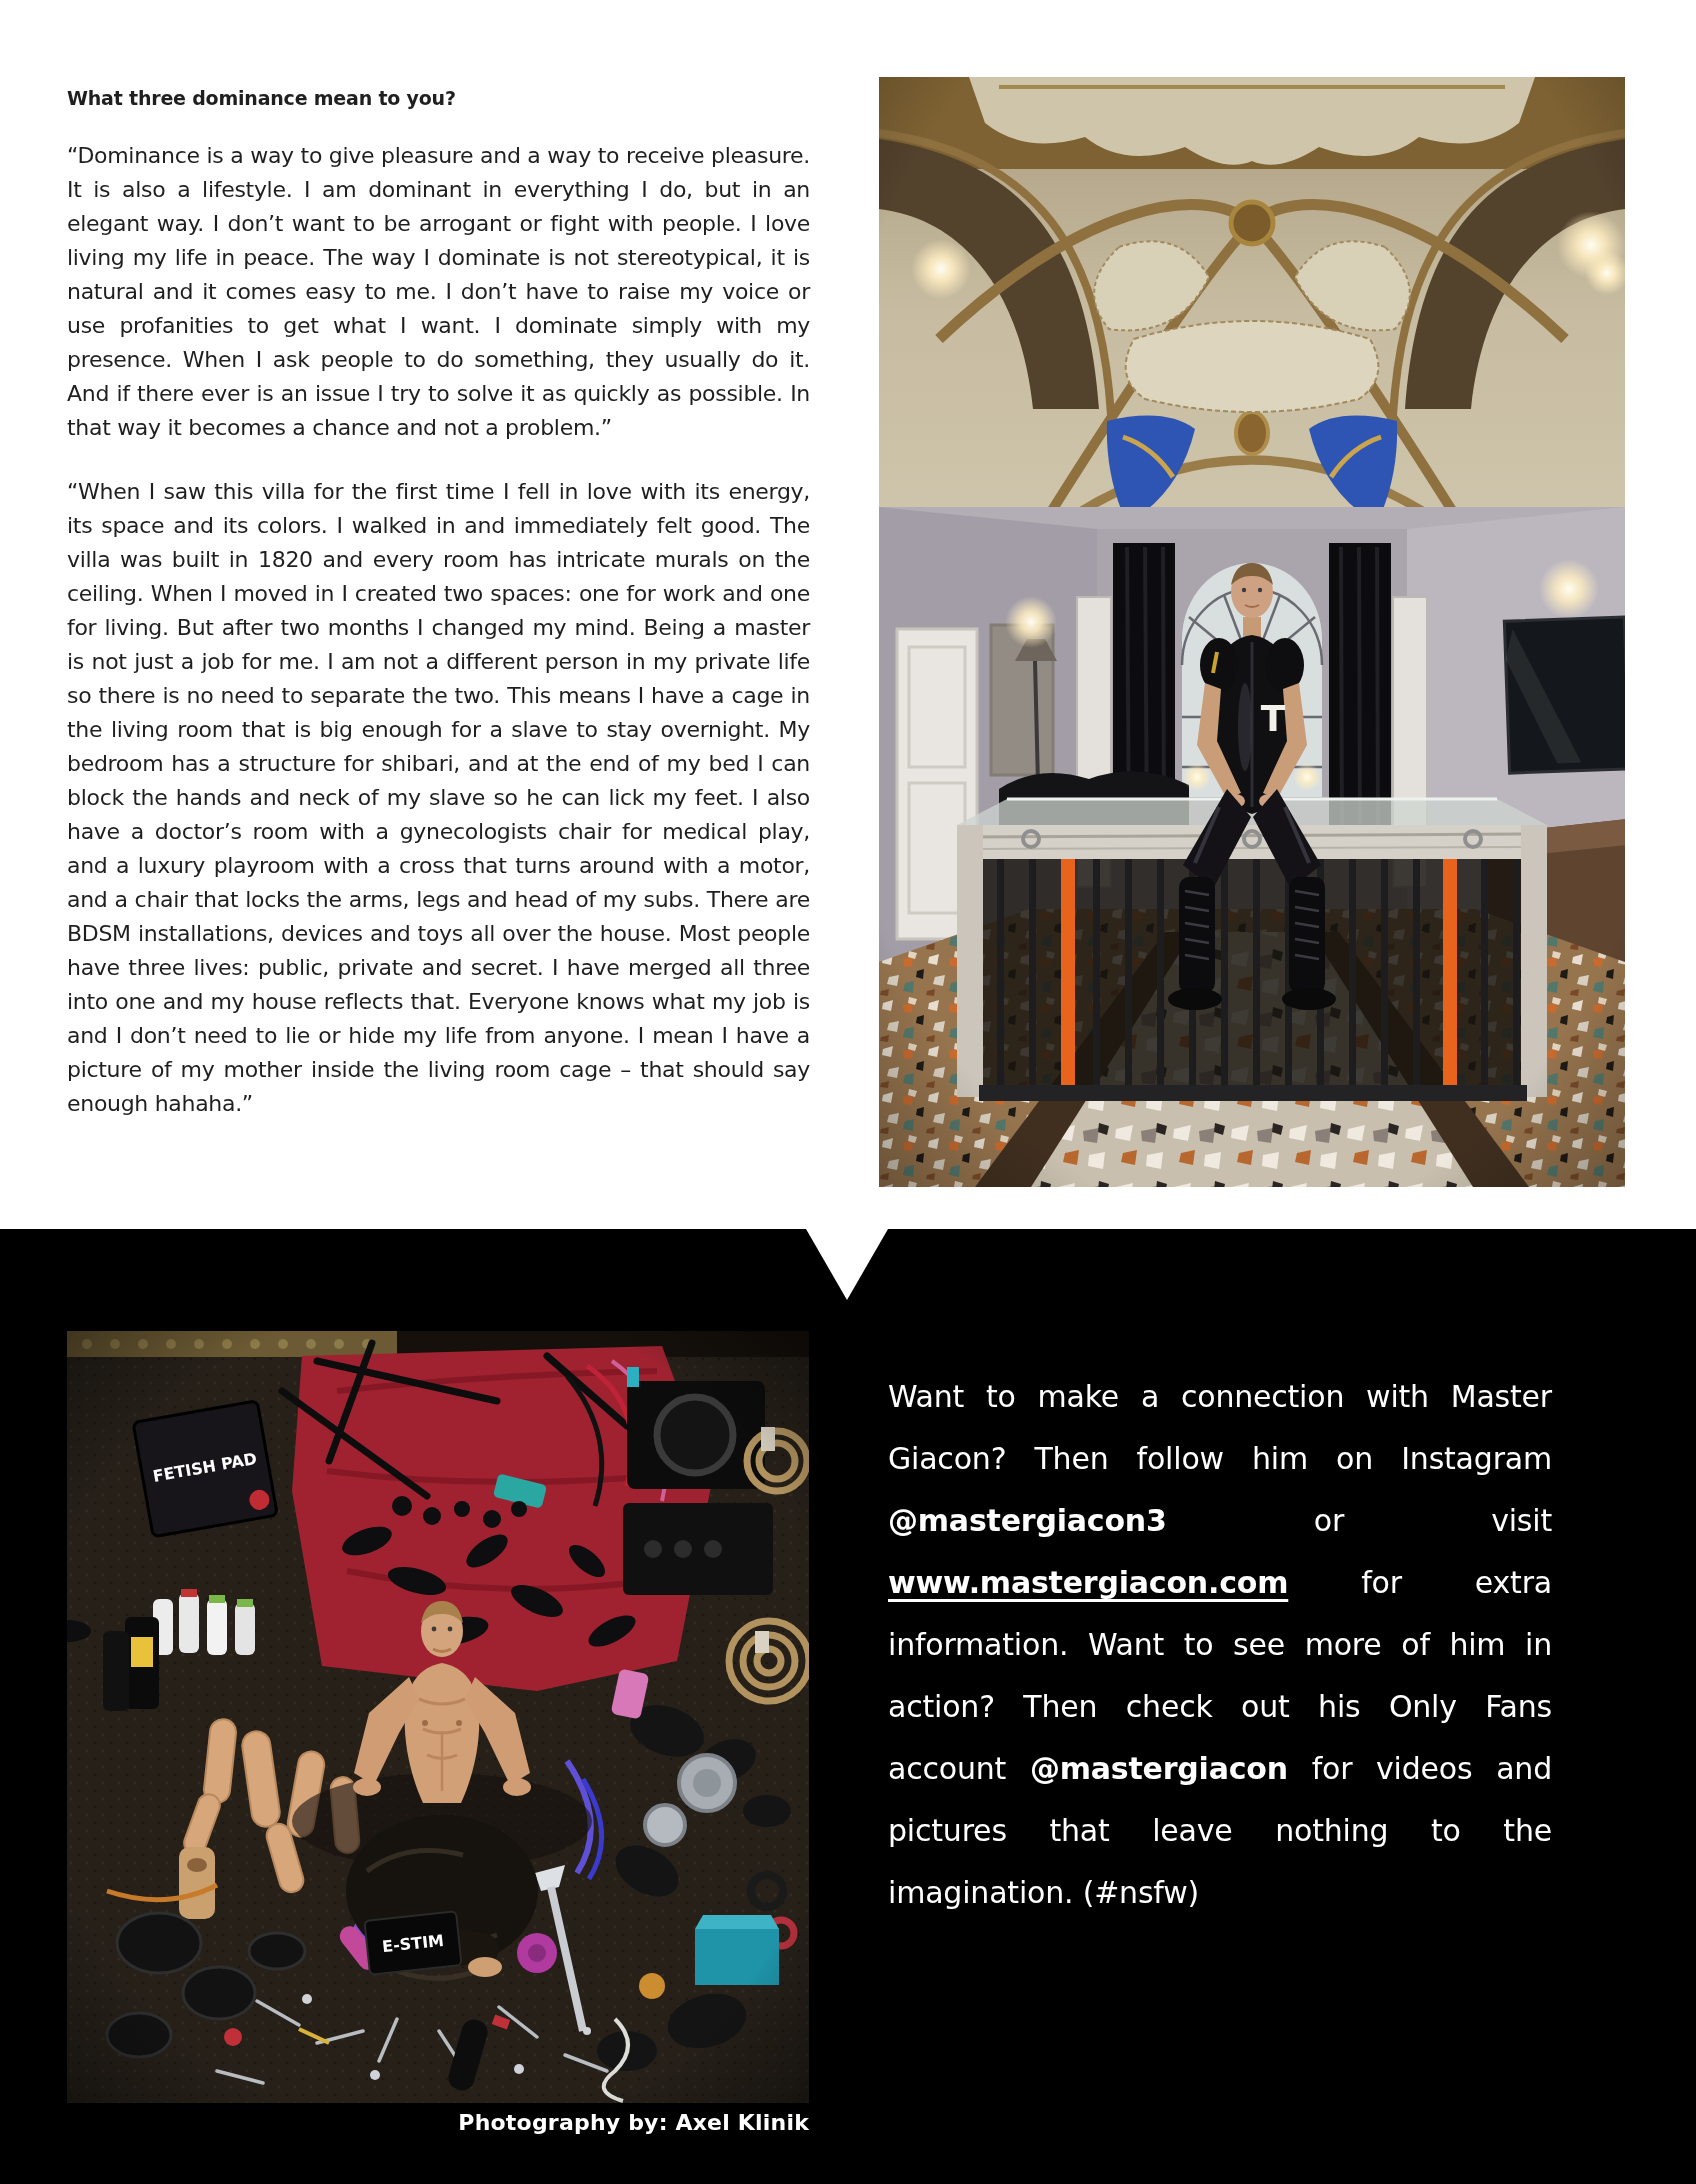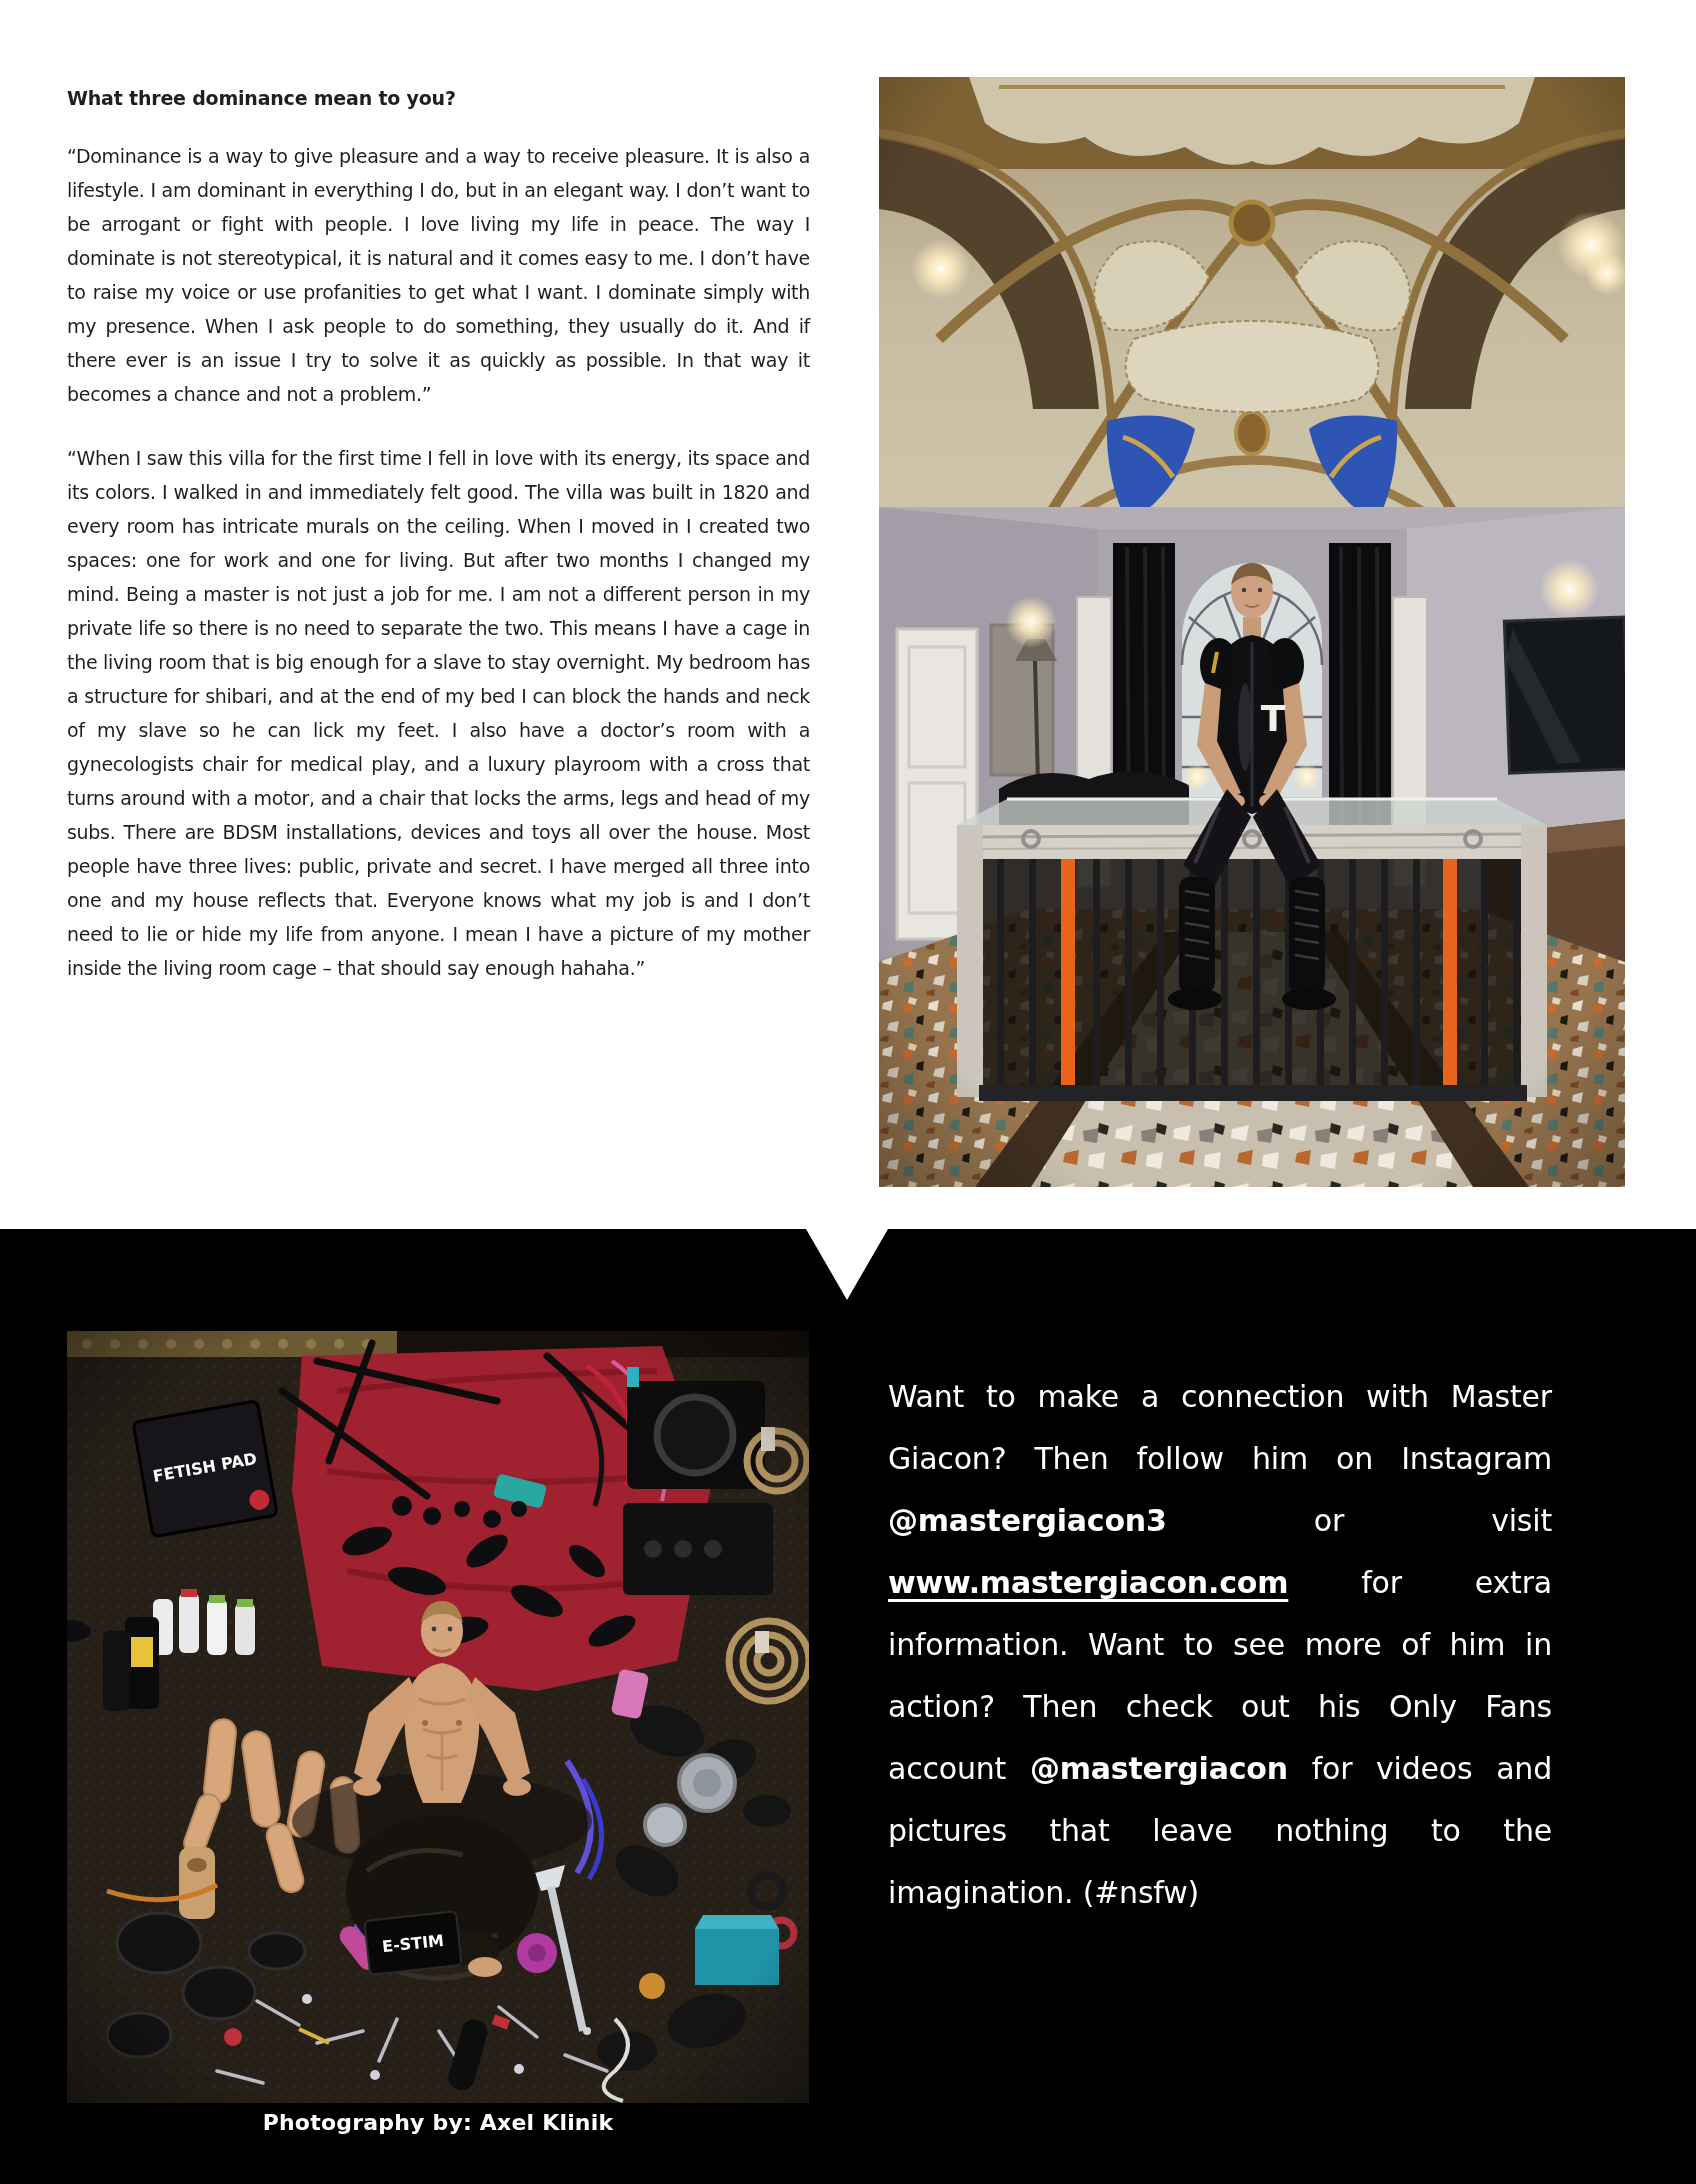--- a/index.html
+++ b/index.html
@@ -3,31 +3,31 @@
 <meta charset="utf-8">
 <style>
   html,body{margin:0;padding:0;background:#555;}
   .page{
     position:relative;width:1696px;height:2184px;background:var(--page-bg,#fff);
     overflow:hidden;font-family:"DejaVu Sans","Liberation Sans",sans-serif;
   }
   
   .col-left{position:absolute;left:67px;top:84px;width:743px;color:var(--text,#1f1f1f);}
   .question{font-size:19px;font-weight:bold;line-height:29px;margin:0 0 26px 0;letter-spacing:-.2px;}
-  .answer{font-size:19px;line-height:34px;margin:0 0 30px 0;text-align:justify;letter-spacing:-.3px;}
+  .answer{font-size:22px;line-height:34px;margin:0 0 30px 0;text-align:justify;letter-spacing:-.3px;}
   
   .photo{position:absolute;overflow:hidden;}
   .photo svg{display:block;}
   .photo-hallway{left:879px;top:77px;width:746px;height:1110px;}
   .photo-toys{left:67px;top:1331px;width:742px;height:772px;}
   
   .black-section{position:absolute;left:0;top:1229px;width:1696px;height:955px;background:var(--section-bg,#000);}
   .notch{position:absolute;left:806px;top:1229px;width:82px;height:71px;background:var(--page-bg,#fff);
     clip-path:polygon(0 0,100% 0,50% 100%);}
-  .caption{position:absolute;left:67px;top:2110px;width:742px;text-align:center;color:#fff;
+  .caption{position:absolute;left:67px;top:2110px;width:742px;text-align:right;color:#fff;
     font-size:22px;font-weight:bold;letter-spacing:.2px;}
   .connect{position:absolute;left:888px;top:1336px;width:664px;color:#fff;
     font-size:30px;line-height:62px;text-align:justify;letter-spacing:-.2px;}
   .connect .b{font-weight:bold;}
   .connect .u{text-decoration:underline;text-underline-offset:6px;cursor:pointer;font-weight:bold;}
 </style>
 </head>
 <body>
 
 <div class="page">

